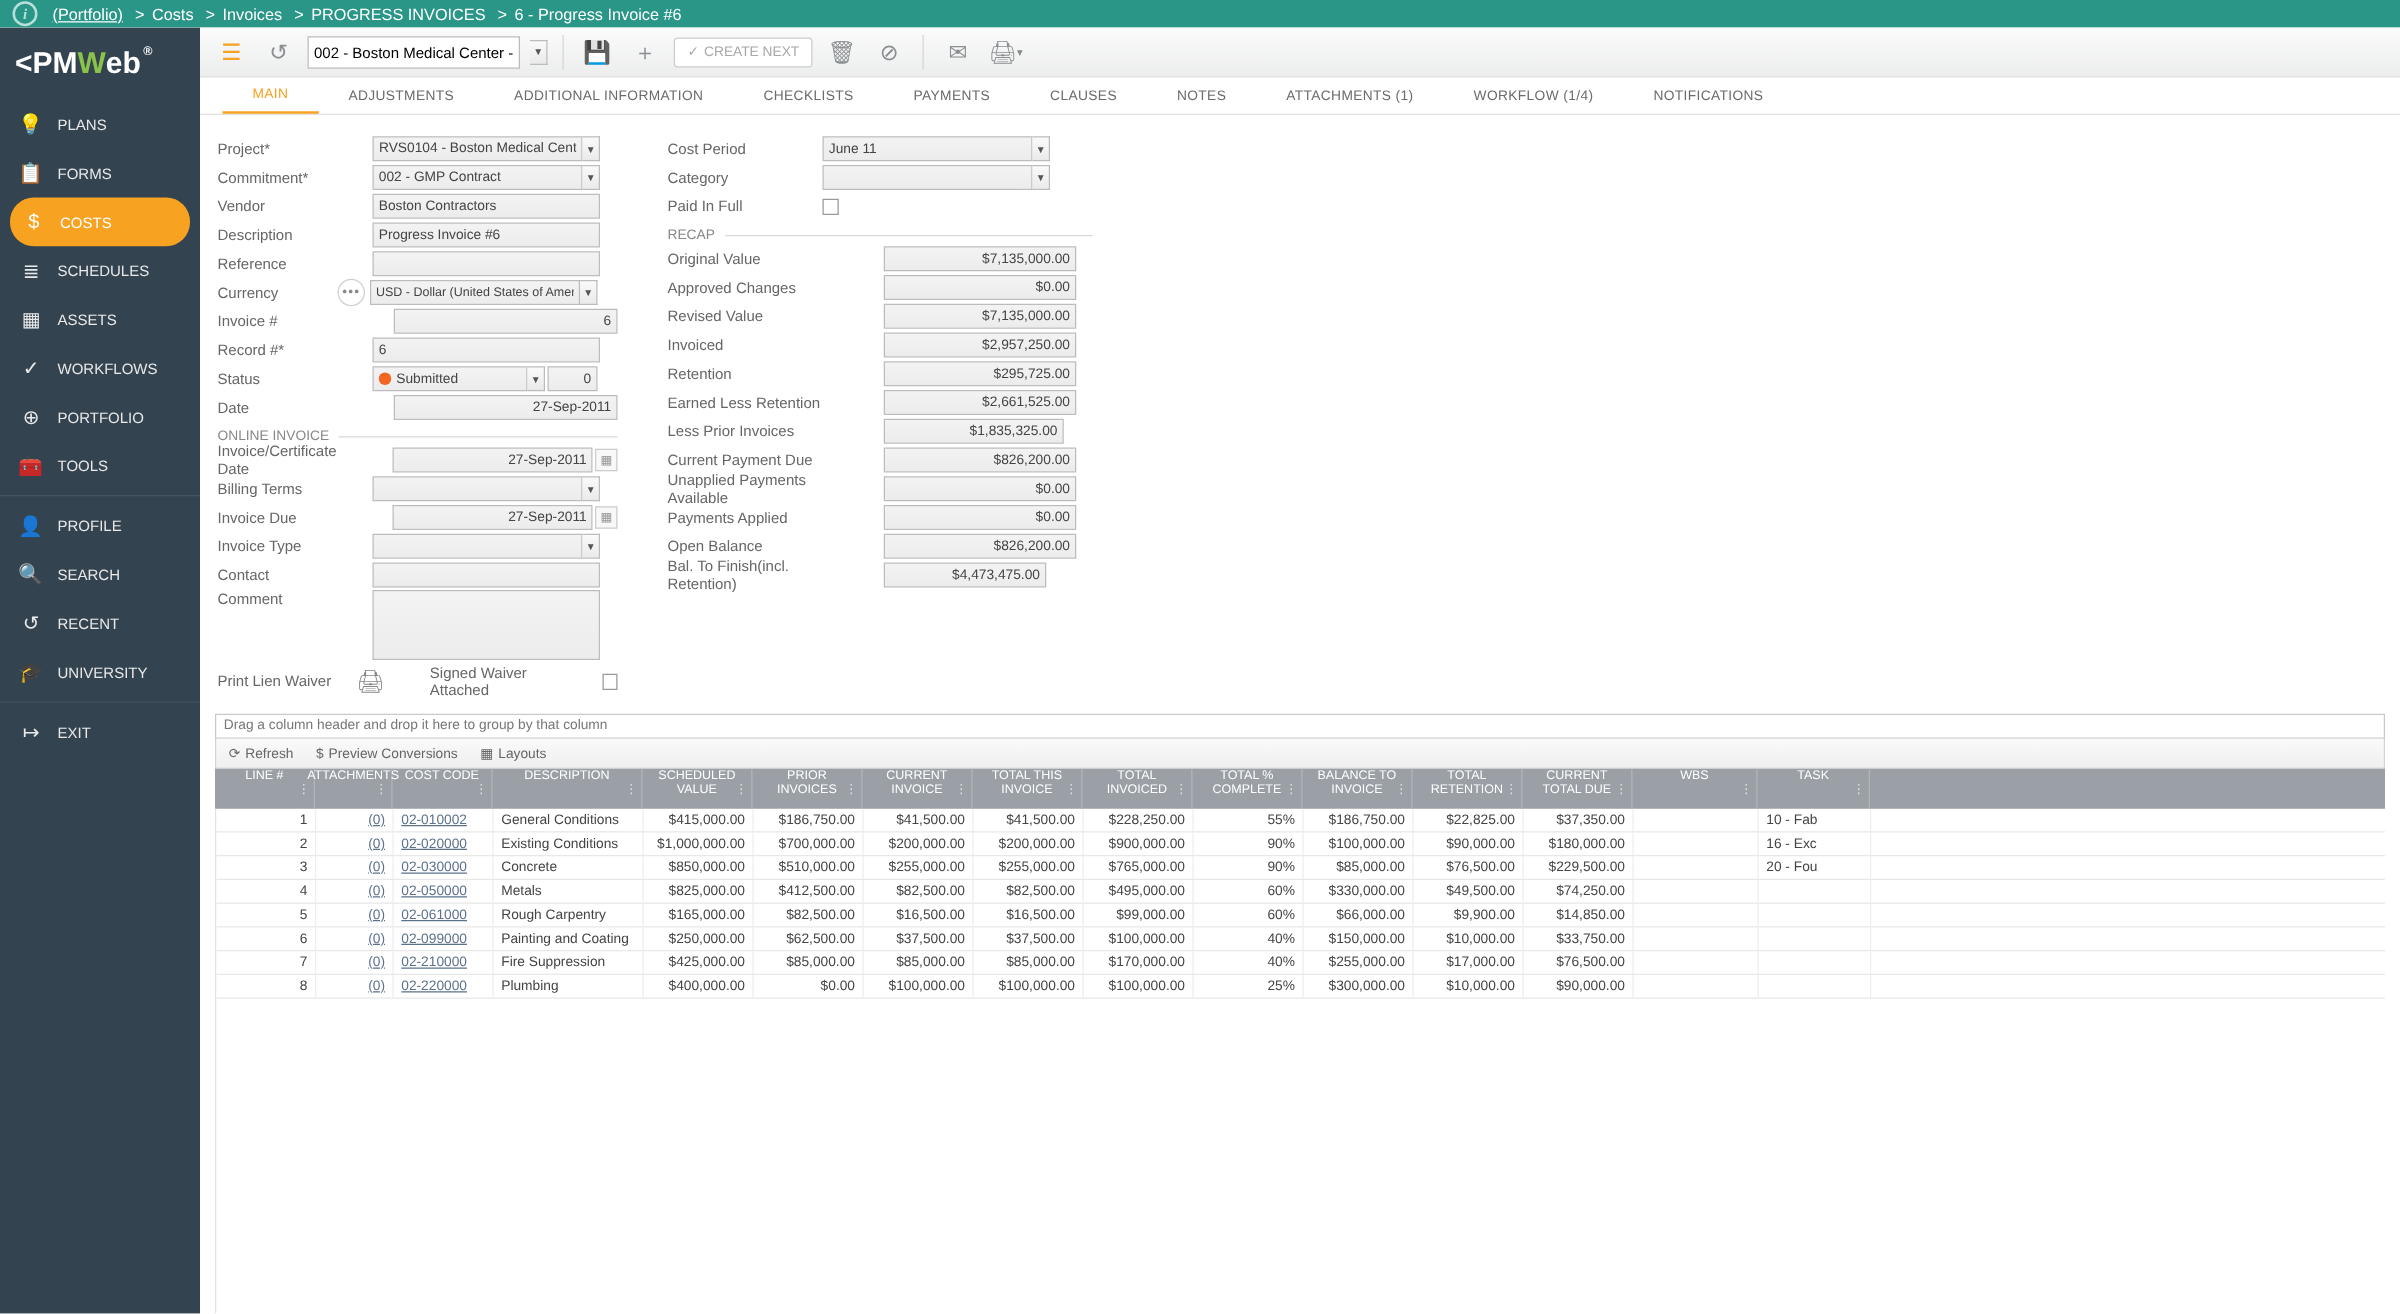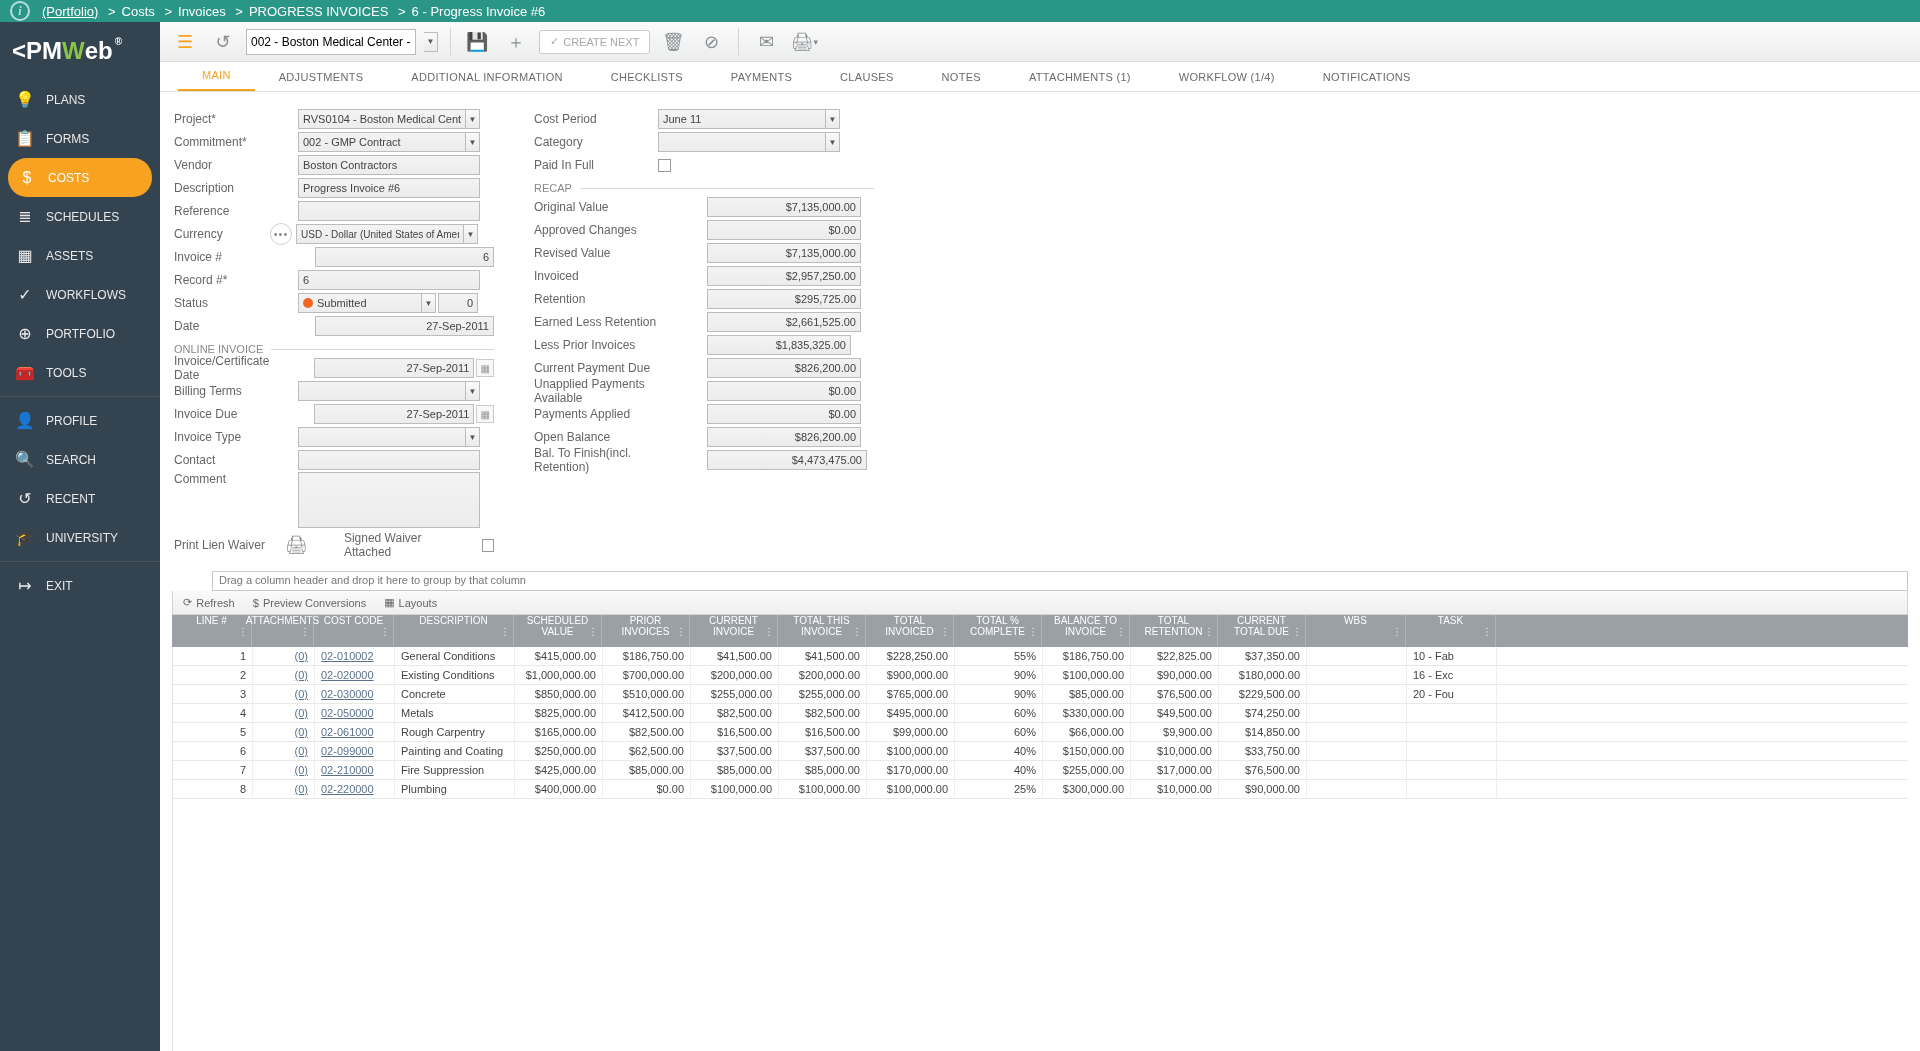--- a/index.html
+++ b/index.html
@@ -37,21 +37,21 @@
 .finput.ro { text-align:right;margin-left:19px; }
 .fdrop { width:14px; height:20px; border:1px solid #bcbcbc; border-left:none; background:linear-gradient(#fafafa,#eaeaea); display:flex;align-items:center;justify-content:center;font-size:8px;color:#555;}
 .section-label { font-size:11px; color:#888; margin: 6px 0 2px 0; display:flex;align-items:center; gap:8px;}
 .section-label::after { content:""; flex:1; height:1px; background:#d8d8d8;}
 .more-btn { width:22px;height:22px;border:1px solid #d0d0d0;border-radius:50%;display:flex;align-items:center;justify-content:center;font-size:11px;color:#888;margin-right:4px;letter-spacing:1px;}
 .status-dot { width:10px;height:10px;border-radius:50%;background:#f26522;display:inline-block;margin-right:4px;}
 .cal-icon { width:18px;height:18px; border:1px solid #ccc; background:#f8f8f8;margin-left:2px;display:flex;align-items:center;justify-content:center;font-size:10px;color:#999;}
 .comment-box { width:182px; height:56px; border:1px solid #bcbcbc; background:linear-gradient(#f3f3f3,#ececec);}
 .chk { width:13px;height:13px;border:1px solid #999;background:#fff;}
 .grid-wrap { flex:1; display:flex;flex-direction:column; padding: 4px 12px 0 12px; overflow:hidden;}
-.group-bar { height:20px; border:1px solid #c9c9c9; background:#fff; font-size:11px; color:#777; padding:2px 6px;margin-left:40px;}
+.group-bar { height:20px; border:1px solid #c9c9c9; background:#fff; font-size:11px; color:#777; padding:2px 6px;}
 .grid-toolbar { height:24px; background:linear-gradient(#fafafa,#efefef); border:1px solid #d3d3d3; border-top:none; display:flex;align-items:center; gap:18px; padding:0 10px; font-size:11px; color:#666;}
 .grid-toolbar .gt-item { display:flex;align-items:center; gap:4px; cursor:pointer;}
 .grid-head { display:flex; height:32px; background:#9aa0a6; color:#fff; font-size:10px; }
 .gh-cell { border-right:1px solid #b0b5ba; display:flex;align-items:flex-start;justify-content:center;text-align:center; padding:0 4px; position:relative;}
 .gh-cell .menu-dot { position:absolute; right:3px; top:50%; transform:translateY(-50%); font-size:10px;color:#dfe3e6;}
 .grid-body { flex:1; overflow:auto; border-left:1px solid #e2e2e2;}
 .grow { display:flex; height:19px; font-size:11px; color:#444; border-bottom:1px solid #e8e8e8;}
 .gcell { border-right:1px solid #eee; display:flex;align-items:center; padding:0 6px;}
 .gcell.r { justify-content:flex-end; }
 .gcell a { color:#5a728c; text-decoration:underline;}
@@ -316,21 +316,21 @@
           <div class="frow">
               <span class="flabel" style="width:154px;">Payments Applied</span>
             <input class="finput ro" style="width: 154px;" value="$0.00">
             </div>
           <div class="frow">
               <span class="flabel" style="width:154px;">Open Balance</span>
             <input class="finput ro" style="width: 154px;" value="$826,200.00">
             </div>
           <div class="frow">
               <span class="flabel" style="width:154px;">Bal. To Finish(incl. Retention)</span>
-            <input class="finput ro" style="width: 160px;" value="$4,473,475.00">
+            <input class="finput ro" style="width: 130px;" value="$4,473,475.00">
             </div>
         </div>
       </div>
 
       <div class="grid-wrap">
         <div class="group-bar">Drag a column header and drop it here to group by that column</div>
         <div class="grid-toolbar">
           <span class="gt-item">⟳ <span>Refresh</span></span>
           <span class="gt-item">$ <span>Preview Conversions</span></span>
           <span class="gt-item">▦ <span>Layouts</span></span>

